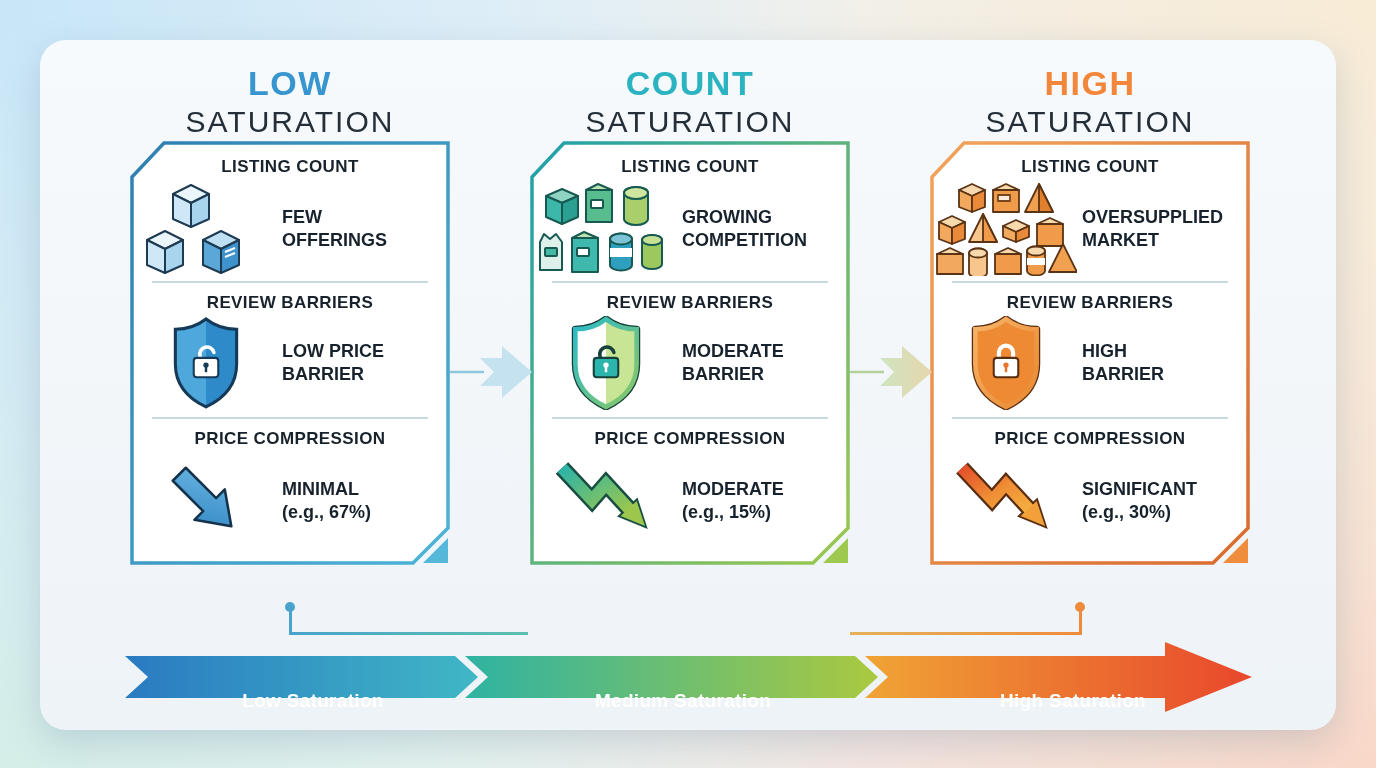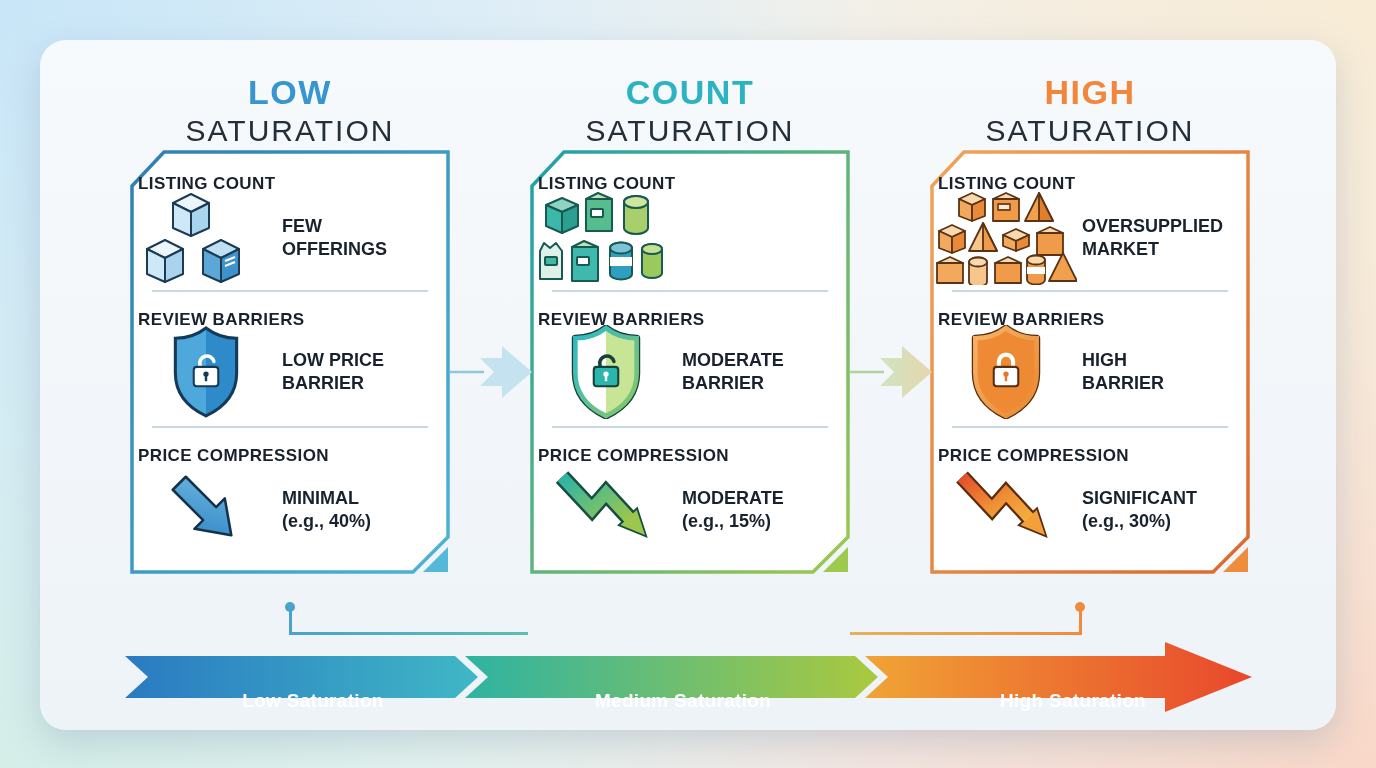--- a/index.html
+++ b/index.html
@@ -12,29 +12,29 @@
       radial-gradient(circle at 0% 100%, #d6efe6 0%, rgba(214,239,230,0) 55%),
       radial-gradient(circle at 100% 100%,#f9d5c6 0%, rgba(249,213,198,0) 60%),
       #eef3f6;
   }
   .board{
     position:absolute;left:40px;top:40px;width:1296px;height:690px;
     background:linear-gradient(180deg,#f7fafc 0%,#eef3f8 100%);
     border-radius:26px;
     box-shadow:0 12px 34px rgba(110,135,160,.28);
   }
-  .col{position:absolute;top:33px;width:320px;text-align:center;}
+  .col{position:absolute;top:24px;width:320px;text-align:center;}
   .col-low{left:90px}.col-med{left:490px}.col-high{left:890px}
   .lvl{font-size:34px;font-weight:800;letter-spacing:1.5px;line-height:38px;}
   .lvl-low{color:#3795cf}.lvl-med{color:#2bb3c2}.lvl-high{color:#f2863a}
   .sat{font-size:30px;font-weight:500;letter-spacing:2px;color:#242f39;line-height:39px;}
   .card{position:relative;margin-top:0;width:320px;height:424px;text-align:left;}
   .frame{position:absolute;left:0;top:0;}
-  .sec-h{position:absolute;left:0;width:320px;font-size:17px;
-         font-weight:700;color:#17222c;letter-spacing:.4px;margin:8px;}
+  .sec-h{position:absolute;left:0;width:320px;text-align:center;font-size:17px;
+         font-weight:700;color:#17222c;letter-spacing:.4px;margin:0;}
   .h-listing{top:16px}.h-review{top:152px}.h-price{top:288px}
   .divline{position:absolute;left:22px;right:22px;height:1.5px;background:#c9d7e0;}
   .d1{top:140px}.d2{top:276px}
   .row{position:absolute;left:0;width:320px;display:flex;align-items:center;}
   .r-listing{top:40px;height:96px}.r-review{top:172px;height:100px}.r-price{top:308px;height:104px}
   .ic{width:152px;display:flex;justify-content:center;flex:none;}
   .val{font-size:18px;font-weight:700;color:#17222c;line-height:1.3;white-space:pre-line;width:150px;}
   
   .flow{position:absolute;top:303px;width:84px;height:58px;}
   .flow1{left:410px}.flow2{left:810px}
@@ -137,21 +137,21 @@
                 <stop offset="0" stop-color="#6db6e4"></stop>
                   <stop offset="1" stop-color="#2f86c2"></stop>
               </linearGradient>
             </defs>
             <g transform="rotate(45 45 45)">
               <path d="M8 36 H50 V24 L80 45 L50 66 V54 H8 Z" fill="url(#ar1)" stroke="#14324a" stroke-width="2.5" stroke-linejoin="round"></path>
             </g>
           </svg>
         </div>
         <div class="val">MINIMAL
-(e.g., 40%)</div>
+(e.g., 67%)</div>
       </div>
     </div>
   </section>
 
   <section class="col col-med">
     <div class="lvl lvl-med">COUNT</div>
     <div class="sat">SATURATION</div>
     <div class="card">
       <svg class="frame" width="320" height="424" viewBox="0 0 320 424">
         <defs>
@@ -197,20 +197,22 @@
                 <ellipse cx="11" cy="7" rx="11" ry="5.5" fill="#7cc3d8"></ellipse>
                 <rect x="0" y="16" width="22" height="9" fill="#ffffff" stroke="none"></rect>
               </g>
               <g transform="translate(106,52)">
                 <path d="M0,6 a10,5 0 0 1 20,0 v24 a10,5 0 0 1 -20,0 Z" fill="#9cc95e"></path>
                 <ellipse cx="10" cy="6" rx="10" ry="5" fill="#c6e093"></ellipse>
               </g>
             </g>
           </svg>
         </div>
+        <div class="val">GROWING
+COMPETITION</div>
       </div>
 
       <div class="divline d1"></div>
 
       <h3 class="sec-h h-review">REVIEW BARRIERS</h3>
       <div class="row r-review">
         <div class="ic">
           <svg width="80" height="94" viewBox="0 0 76 92">
             <defs>
               <linearGradient id="sh2f" x1="0" y1="0" x2="1" y2="0">

